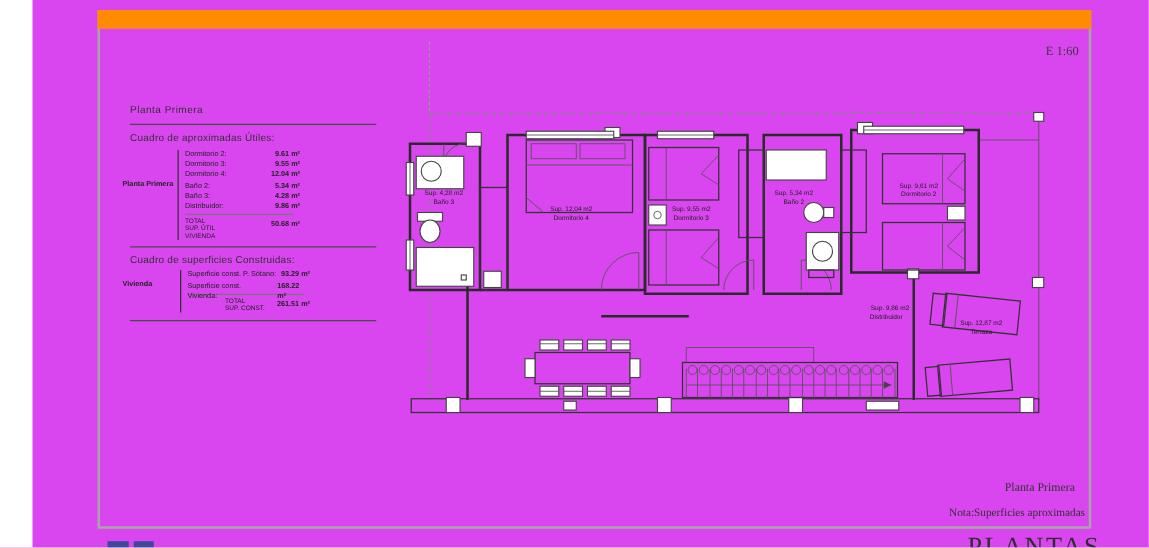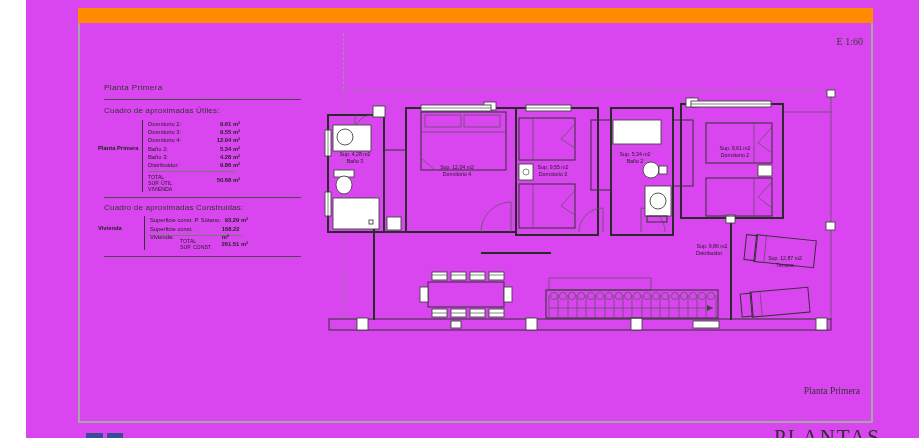--- a/index.html
+++ b/index.html
@@ -95,21 +95,21 @@
       <div class="total">
         <span class="total-label">TOTAL
 SUP. ÚTIL
 VIVIENDA</span>
         <span class="total-val">50.68 m²</span>
       </div>
     </div>
   </div>
 
   <div class="abs hrule r2"></div>
-  <div class="abs sec-title s2">Cuadro de aproximadas Construidas:</div>
+  <div class="abs sec-title s2">Cuadro de superficies Construidas:</div>
 
   <div class="abs atable t2">
     <div class="group">Vivienda</div>
     <div class="tbody">
       <div class="row2">
           <span>Superficie const. P. Sótano:</span>
           <span class="val">93.29 m²</span>
         </div>
       <div class="row2">
           <span>Superficie const. Vivienda:</span>
@@ -347,17 +347,18 @@
       <text x="414" y="68">Sup. 9,61 m2</text>
       <text x="414" y="75">Dormitorio 2</text>
       <text x="391" y="166">Sup. 9,86 m2</text>
       <text x="388" y="173">Distribuidor</text>
       <text x="464" y="178">Sup. 12,87 m2</text>
       <text x="464" y="185">Terraza</text>
     </g>
   </svg>
 
   <div class="abs plan-name">Planta Primera</div>
+  <div class="abs note">Nota:Superficies aproximadas</div>
   <div class="abs big-title">PLANTAS</div>
   <div class="abs logo-frag lf1"></div>
   <div class="abs logo-frag lf2"></div>
 
 </div>
 
 </body></html>

